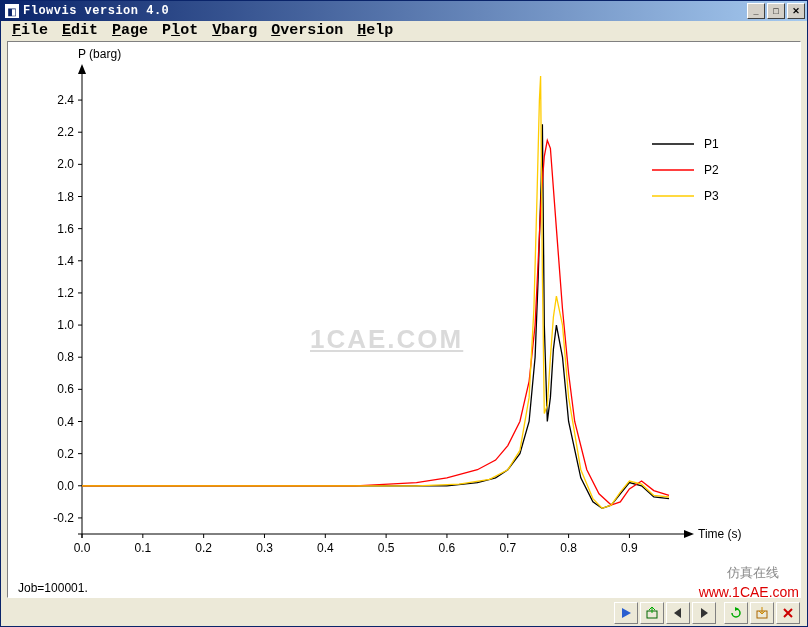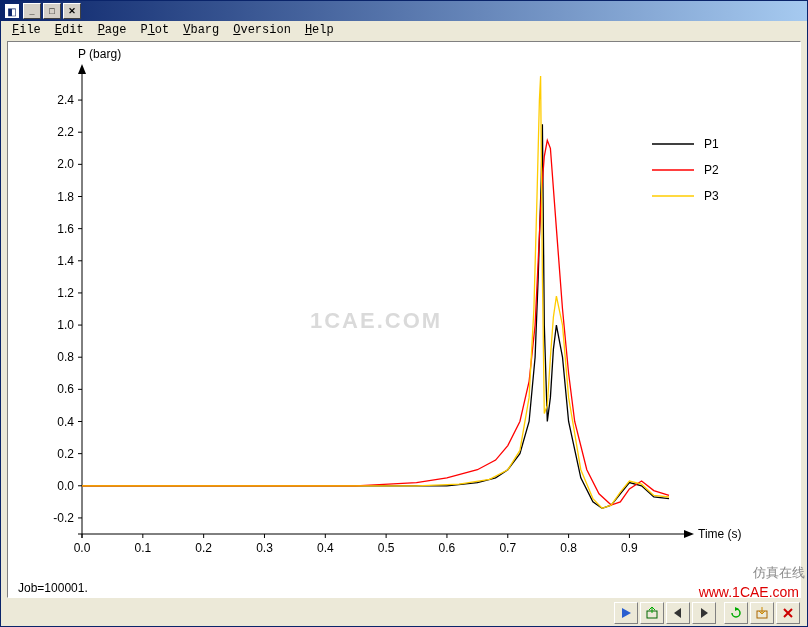--- a/index.html
+++ b/index.html
@@ -55,22 +55,23 @@
     font-size: 9px; font-weight: bold; color: #000;
     font-family: Tahoma, Arial, sans-serif;
   }
   .menubar {
     height: 18px;
     background: #ece9d8;
     display: flex;
     align-items: center;
     padding: 0 4px;
     font-family: "Courier New", monospace;
-    font-size: 12px;
+    font-size: 15px;
     color: #000;
+    font-weight: bold;
   }
   .menu-item {
     padding: 0 7px;
     cursor: default;
     white-space: pre;
   }
   .menu-item u { text-decoration: underline; }
   .client {
     position: absolute;
     top: 38px; 
@@ -113,47 +114,49 @@
     width: 22px; height: 20px;
     margin: 0 1px;
     background: #ece9d8;
     border: 1px solid #fff;
     border-right-color:#808080;
     border-bottom-color:#808080;
     display:flex;align-items:center;justify-content:center;
   }
   .watermark {
     position: absolute;
-    left: 300px; top: 264px;
+    left: 300px; top: 280px;
     font-family: Arial, sans-serif;
-    font-size: 22px;
+    font-size: 26px;
     font-weight: bold;
     color: rgba(150,150,150,0.35);
     letter-spacing: 2px;
     pointer-events: none;
+    text-decoration: underline;
   }
   .wm2 {
     position:absolute; right:8px; bottom:26px;
     font-family: Arial, sans-serif; font-size:14px; font-weight:normal;
     color:#d00; pointer-events:none;
     text-shadow:0 0 2px #fff;
   }
   .wm3 {
-    position:absolute; right:2px; bottom:44px;
+    position:absolute; right:28px; bottom:44px;
     font-family: Arial, sans-serif; font-size:13px;
     color:#888; pointer-events:none;
   }
 </style>
 </head>
 <body>
 
 <div class="window">
 
   <div class="titlebar">
     <span class="app-icon">◧</span>
+    <span class="title">Flowvis version 4.0</span>
     <div class="win-buttons">
       <div class="win-btn">_</div>
       <div class="win-btn">□</div>
       <div class="win-btn">✕</div>
     </div>
   </div>
 
   <div class="menubar">
     <span class="menu-item"><u>F</u><span>ile</span></span>
     <span class="menu-item"><u>E</u><span>dit</span></span>

